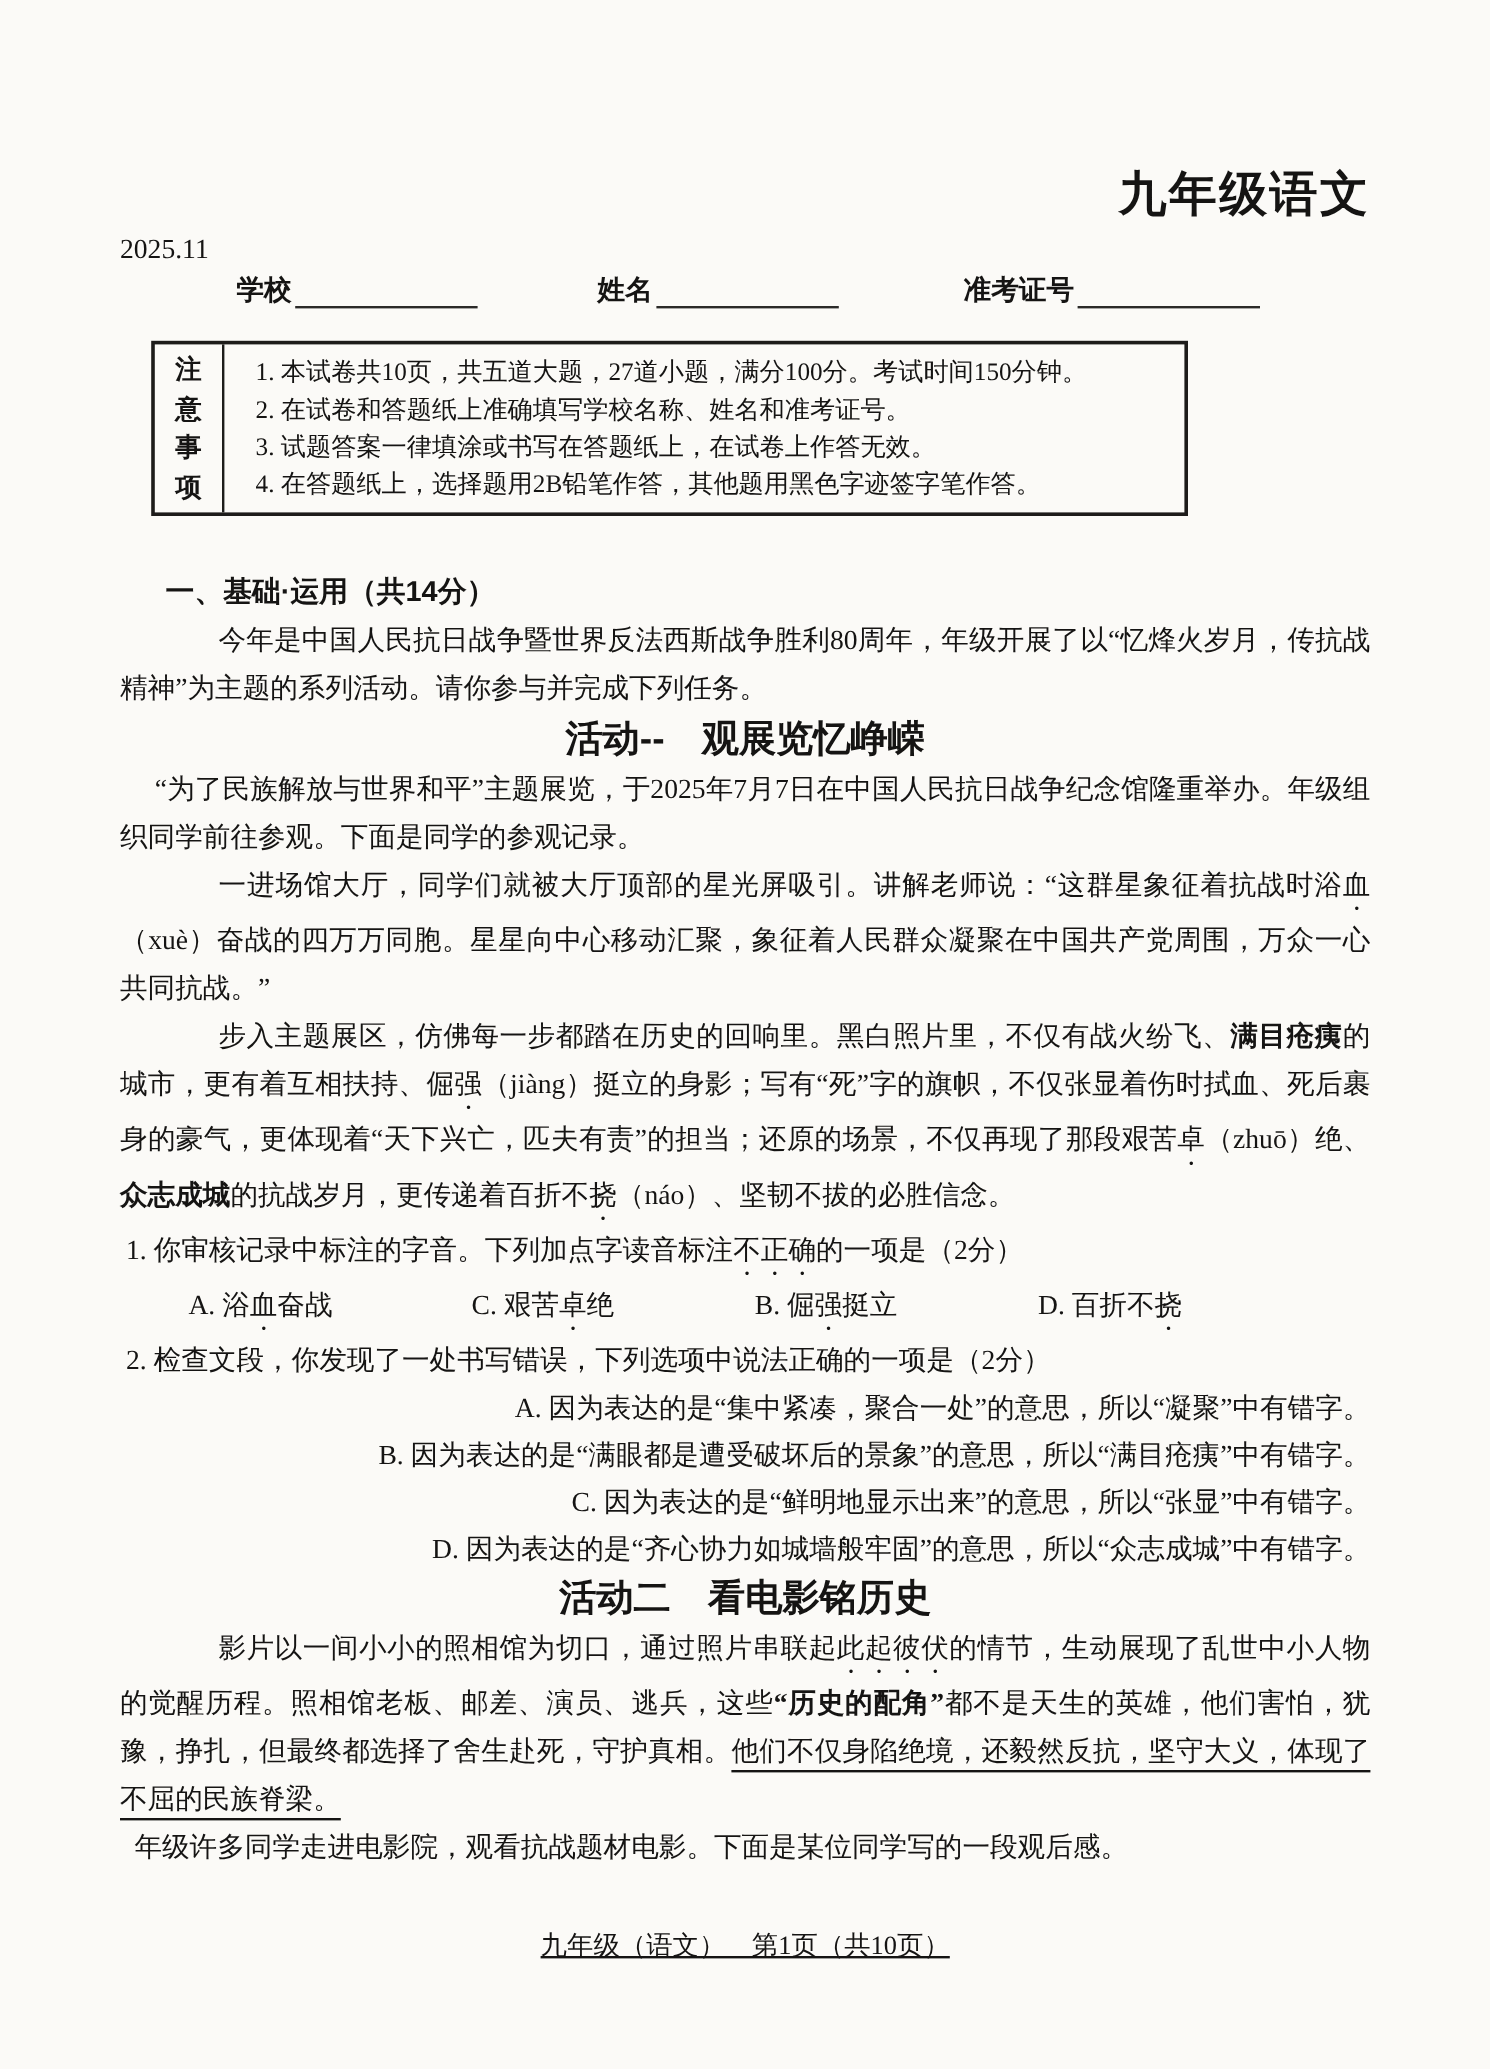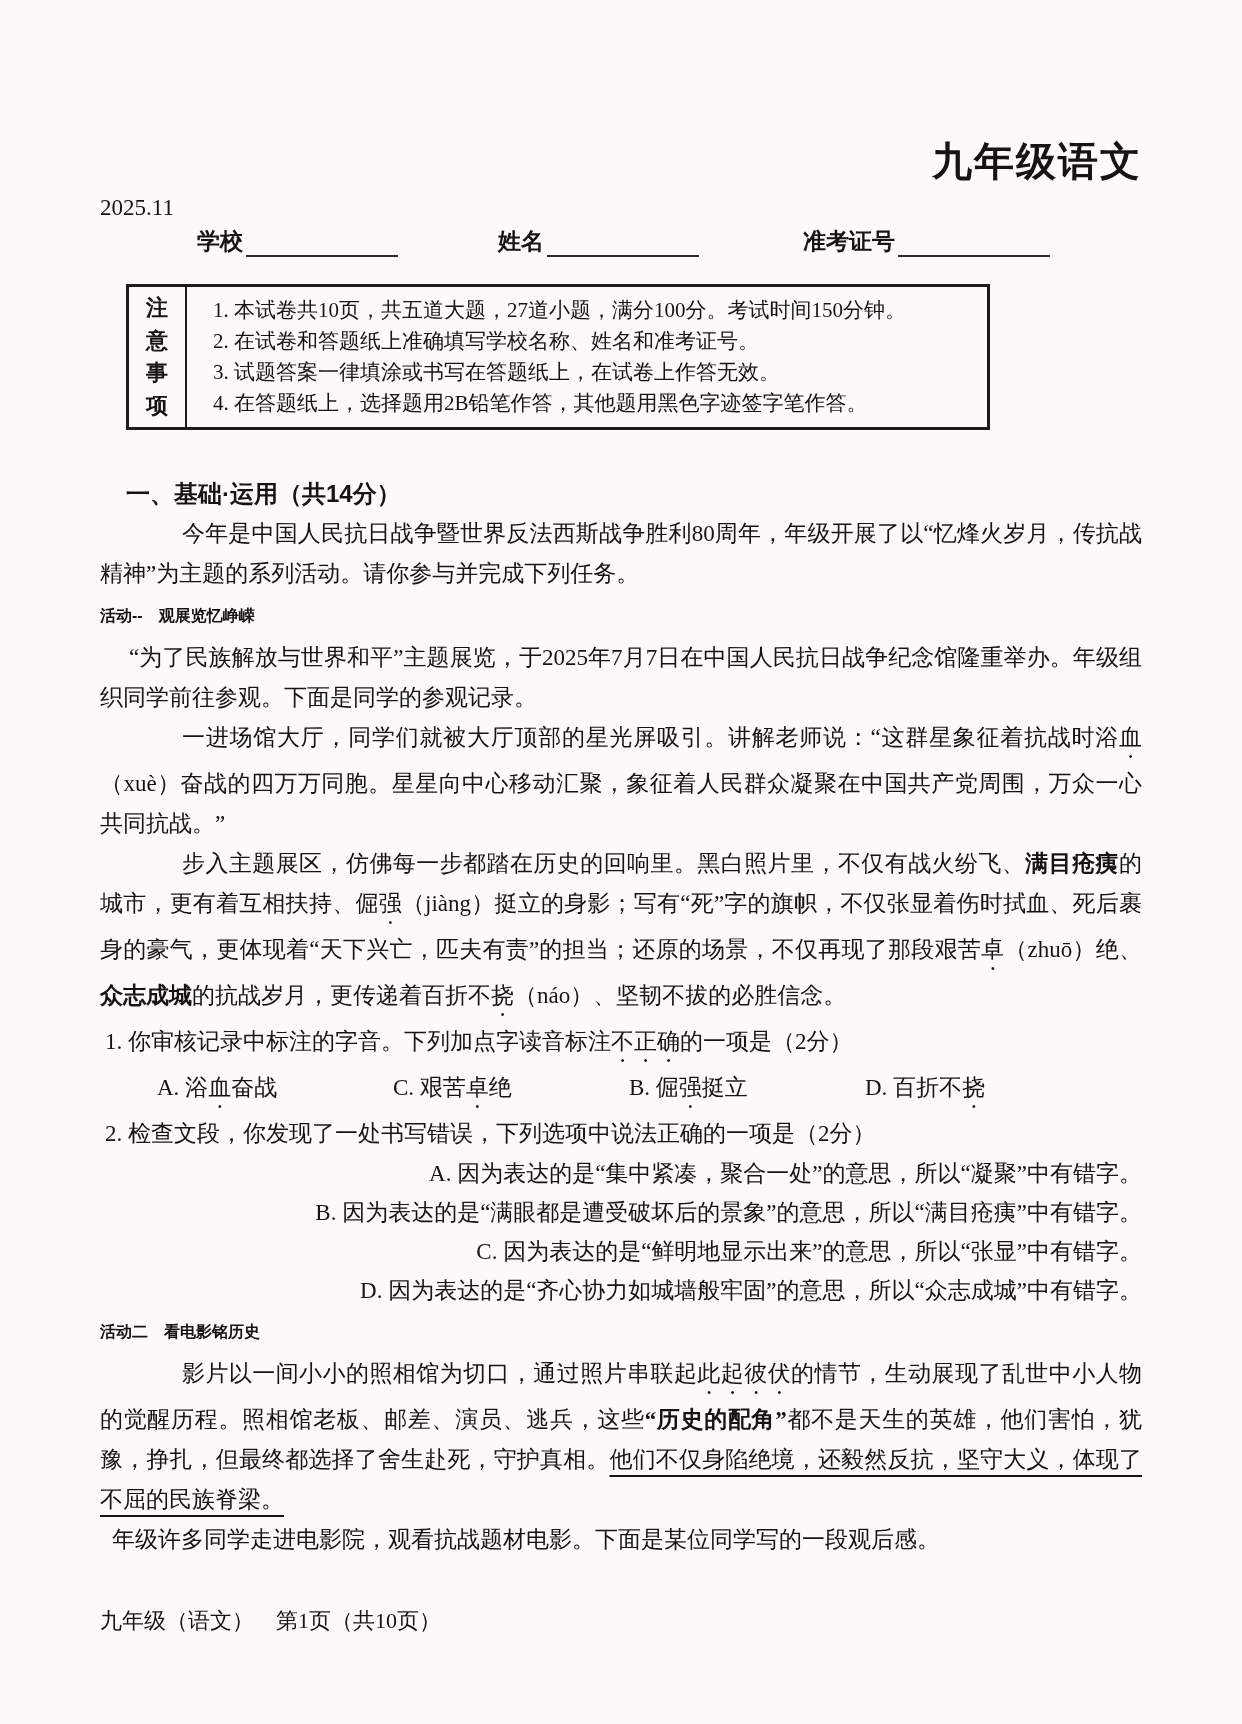--- a/index.html
+++ b/index.html
@@ -74,38 +74,39 @@
     flex:1;
     padding:8px 10px 8px 26px;
   }
   .notice-item{
     font-size:21px;
     line-height:31px;
     white-space:nowrap;
   }
   
   .sec{
-    margin:44px 0 0 26px;
+    margin:44px 0 0 38px;
     font-size:24px;
     font-weight:bold;
     font-family:"Liberation Sans","DejaVu Sans",sans-serif;
     line-height:40px;
   }
   .para{
     margin:0;
     font-size:23px;
     line-height:40px;
     text-align:justify;
   }
   .ind-lg{text-indent:82px;}
   .ind-md{text-indent:29px;}
   .ind-xs{text-indent:12px;}
   .act{
     margin:2px 0;
-    font-size:16px;
+    text-align:center;
+    font-size:31px;
     font-weight:bold;
     font-family:"Liberation Sans","DejaVu Sans",sans-serif;
     line-height:40px;
   }
   .q{padding-left:5px;}
   .optrow{
     display:flex;
     margin-left:57px;
     font-size:23px;
     line-height:40px;
@@ -124,22 +125,24 @@
     -webkit-text-emphasis-position:under;
     text-emphasis-position:under right;
   }
   .u{
     text-decoration:underline;
     text-decoration-thickness:2px;
     text-underline-offset:8px;
   }
   .footer{
     margin-top:46px;
+    text-align:center;
     font-size:22px;
     line-height:30px;
+    text-decoration:underline;
   }
 </style>
 </head>
 <body>
 
 <div class="page">
 
   <h1 class="title">九年级语文</h1>
 
   <div class="date">2025.11</div>

